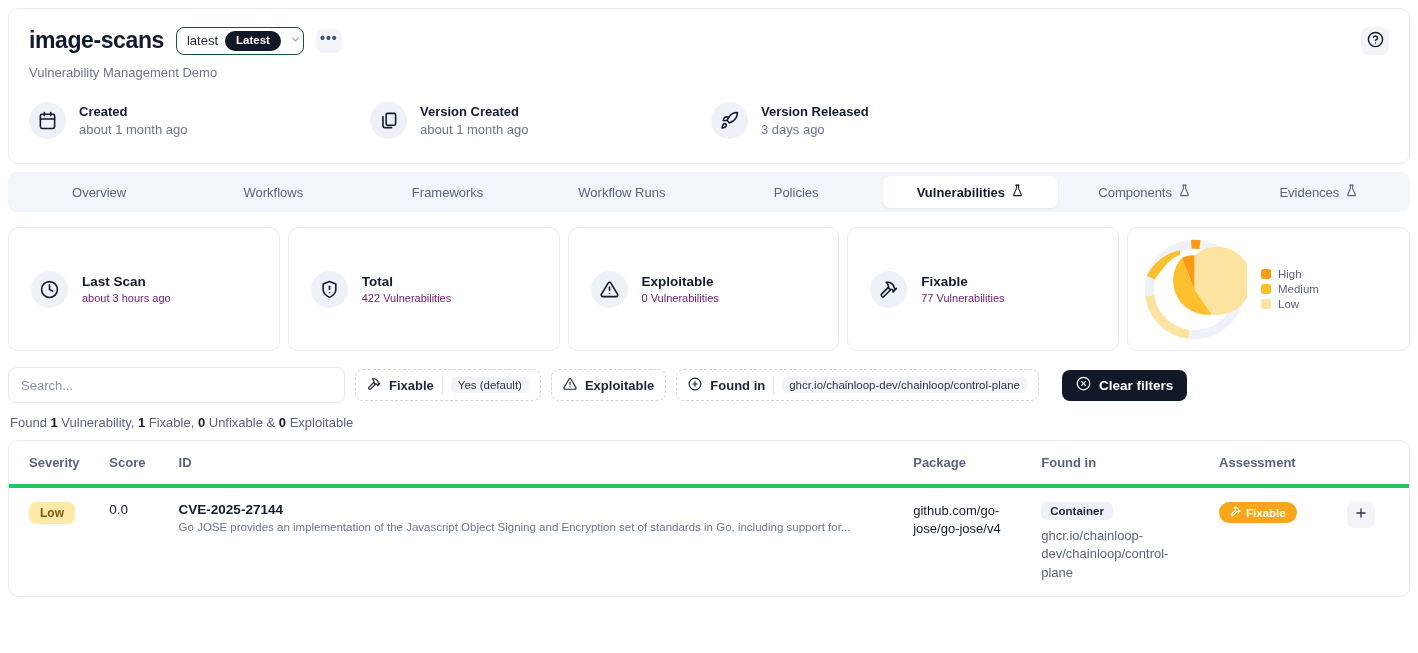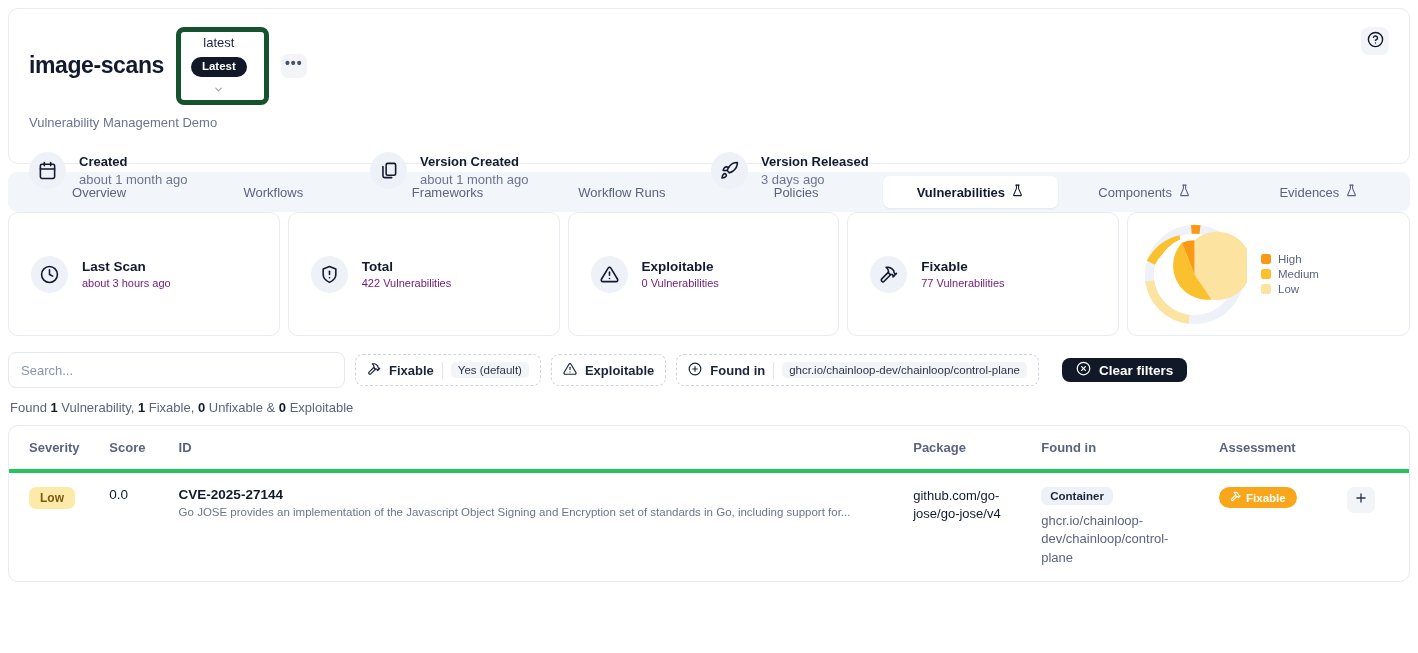--- a/index.html
+++ b/index.html
@@ -20,23 +20,23 @@
     background: #fff;
     padding: 18px 20px 20px 20px;
     height: 156px;
   }
   .title-row { display: flex; align-items: center; gap: 12px; }
   .proj-title {
     font-size: 23px; font-weight: 700; letter-spacing: -0.4px; color: #111a2e;
   }
   .version-pill {
     display: flex; align-items: center; gap: 7px;
-    border: 5px solid #14532d; border-radius: 8px;
-    padding: 3px 17px 3px 10px; background: #fff;
-    font-size: 13px; color: #1b2539; flex-direction: column;
+    border: 1px solid #14532d; border-radius: 8px;
+    padding: 3px 0 3px 10px; background: #fff;
+    font-size: 13px; color: #1b2539;
   }
   .badge-latest {
     background: #111827; color: #fff; border-radius: 999px;
     font-size: 11.5px; font-weight: 700; padding: 3px 11px; line-height: 1.2;
   }
   .chev { color: #9aa3b4; font-size: 11px; line-height: 1; padding: 0 2px; }
   .dots-btn {
     width: 26px; height: 24px; border-radius: 7px; background: #f2f4f8;
     display: flex; align-items: center; justify-content: center;
     color: #48516a; font-size: 14px; font-weight: 700; letter-spacing: 1px;
@@ -68,21 +68,21 @@
   .tab {
     flex: 1; height: 32px; display: flex; align-items: center; justify-content: center;
     gap: 6px; font-size: 13px; color: #5a647e; border-radius: 7px; white-space: nowrap;
   }
   .tab.active {
     background: #fff; color: #111a2e; font-weight: 700;
     box-shadow: 0 1px 2px rgba(16,24,40,.07);
   }
 
   
-  .stats { margin-top: 0; display: flex; gap: 8px; }
+  .stats { margin-top: 15px; display: flex; gap: 8px; }
   .stat-card {
     flex: 1; height: 124px; border: 1px solid #e8ebf1; border-radius: 10px;
     background: #fff; display: flex; align-items: center; gap: 14px; padding: 0 22px;
   }
   .stat-title { font-size: 13.5px; font-weight: 700; color: #111a2e; }
   .stat-sub { font-size: 11px; color: #701a75; margin-top: 3px; }
 
   .chart-card {
     width: 283px; height: 124px; border: 1px solid #e8ebf1; border-radius: 10px;
     background: #fff; display: flex; align-items: center; padding: 11px 14px; gap: 14px;
@@ -109,21 +109,21 @@
     height: 32px; border: 1px dashed #cfd5e0; border-radius: 8px;
     display: flex; align-items: center; gap: 8px; padding: 0 11px;
     font-size: 13px; font-weight: 700; color: #1b2539;
   }
   .fchip .sep { width: 1px; height: 17px; background: #e1e5ee; }
   .fchip .val {
     background: #f2f4f8; border-radius: 5px; padding: 2px 7px;
     font-size: 11.5px; font-weight: 400; color: #2b3449;
   }
   .clear-btn {
-    height: 24px; background: #111827; color: #fff; border-radius: 8px;
+    height: 31px; background: #111827; color: #fff; border-radius: 8px;
     display: flex; align-items: center; gap: 8px; padding: 0 14px;
     font-size: 13.5px; font-weight: 700; margin-left: 13px;
   }
   .found-line { margin-top: 12px; font-size: 13px; color: #5a647e; padding-left: 2px; }
   .found-line b { color: #111a2e; font-weight: 700; }
 
   
   .table-card {
     margin-top: 10px; border: 1px solid #e8ebf1; border-radius: 10px;
     background: #fff; overflow: hidden;

